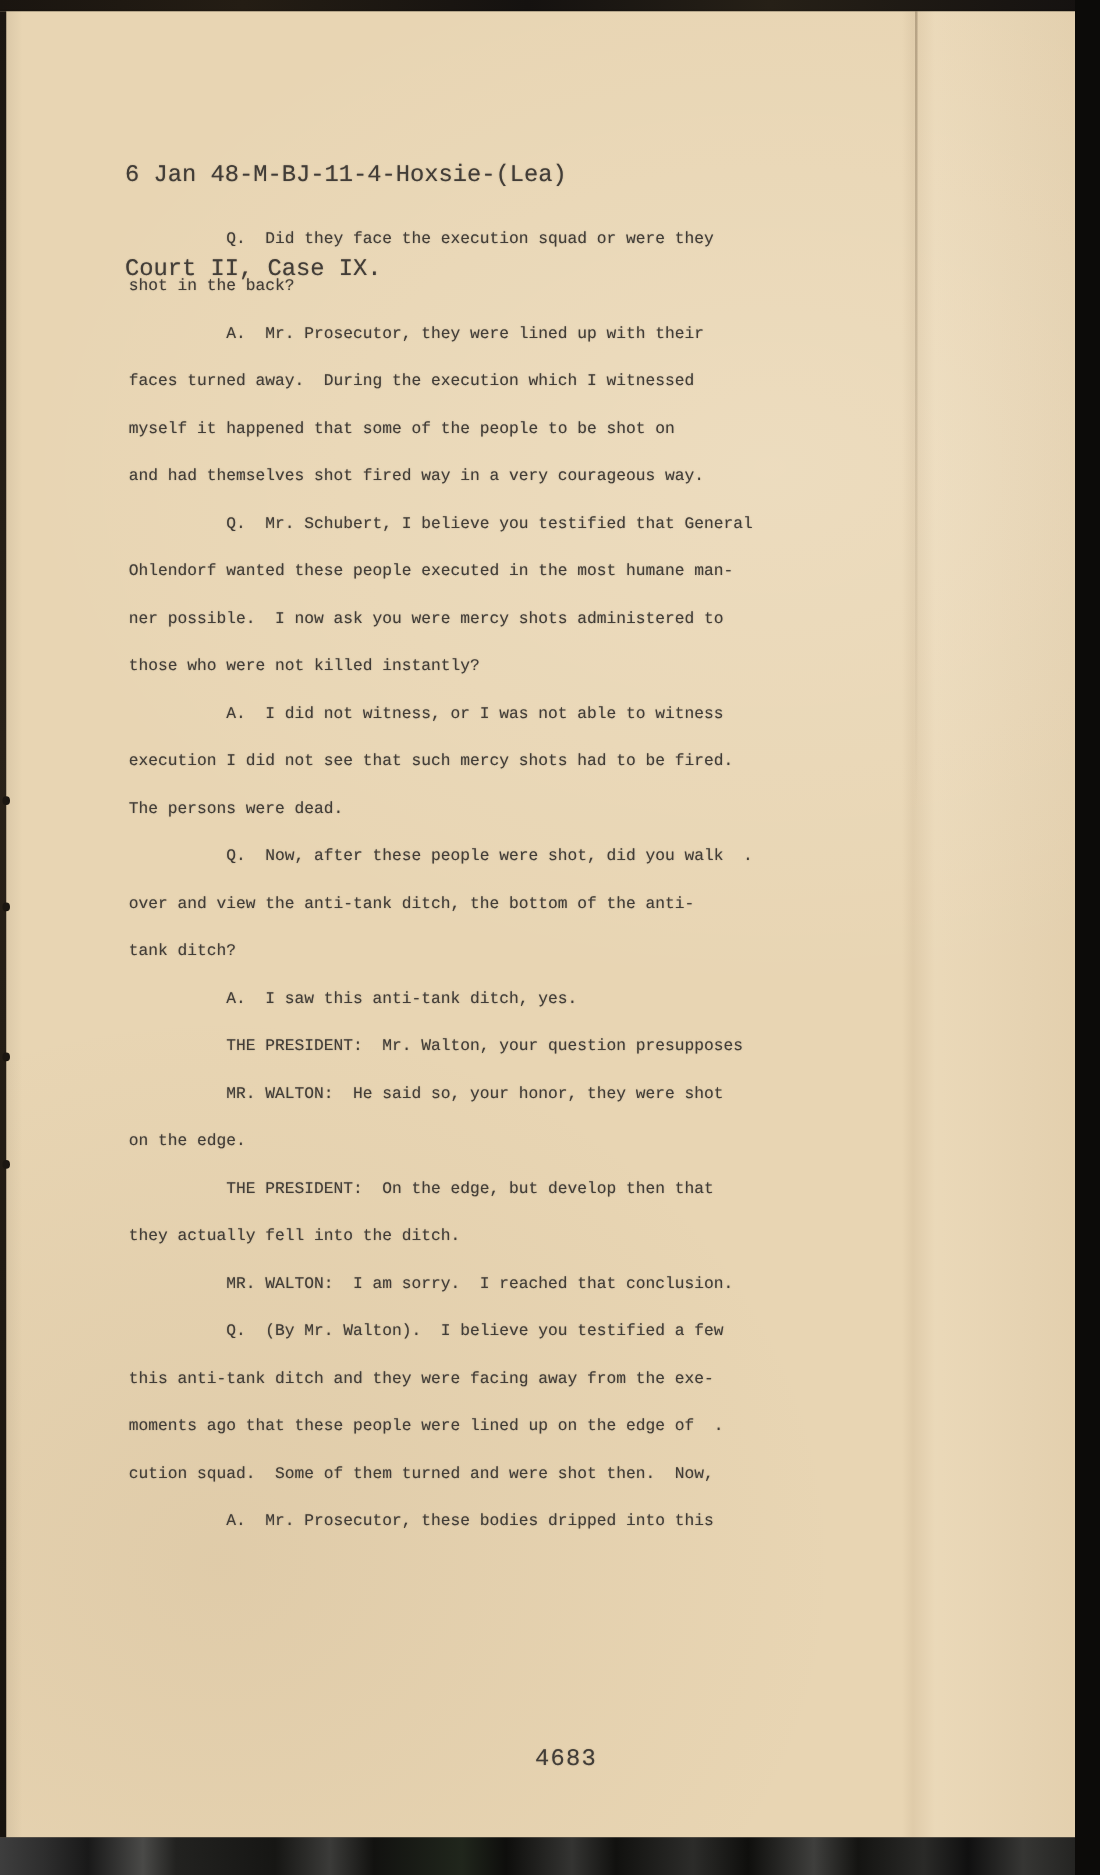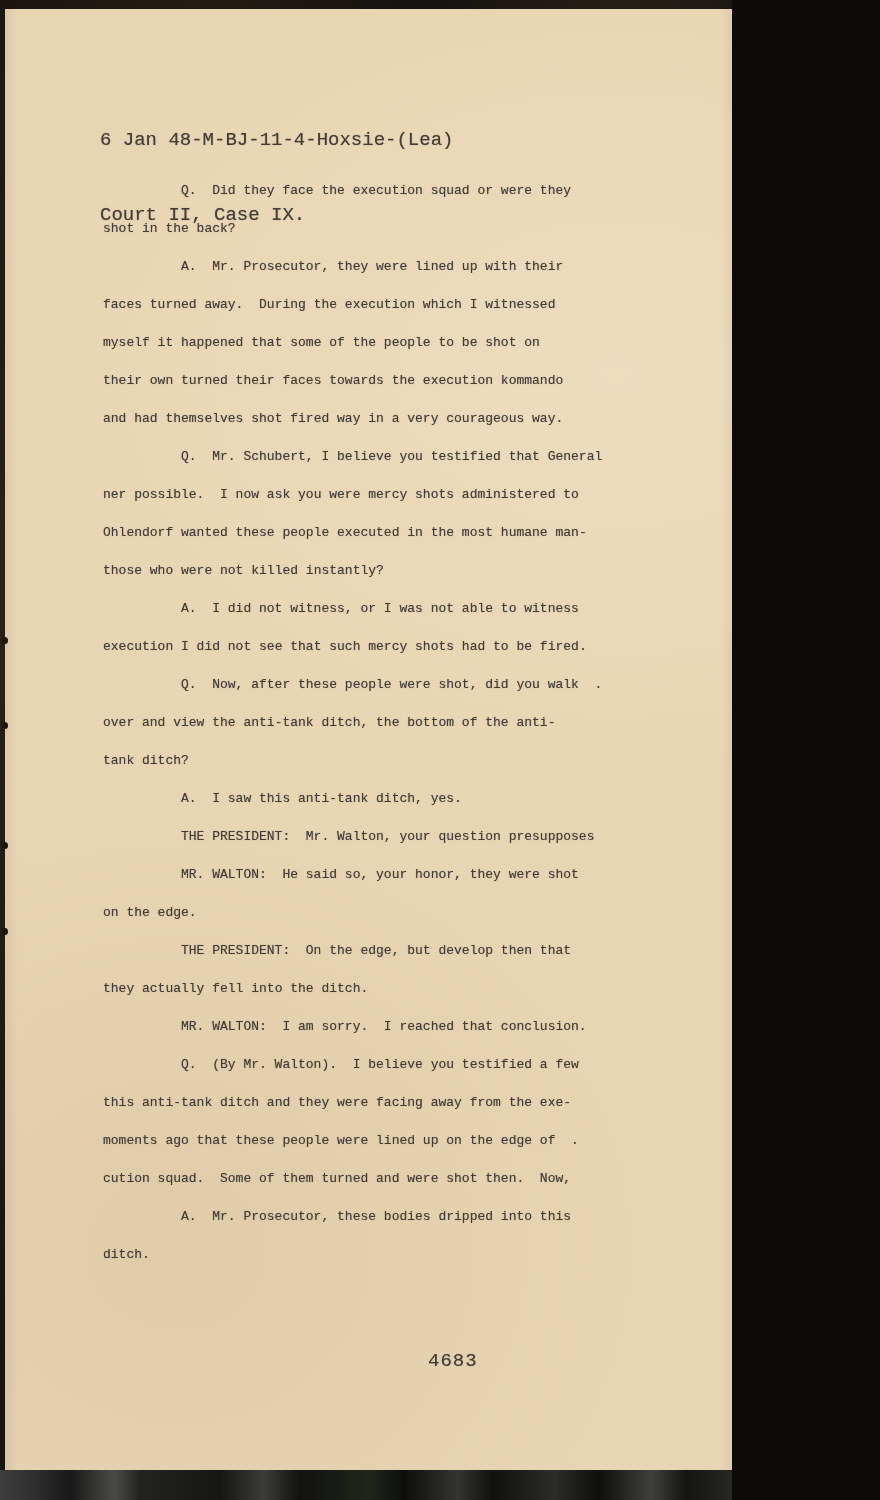--- a/index.html
+++ b/index.html
@@ -1,17 +1,17 @@
 <!DOCTYPE html>
 <html><head>
 <meta charset="utf-8">
 <style>
   html,body{margin:0;padding:0;background:#0c0b09;}
   .scan{
-    position:relative;width:732px;height:1500px;overflow:hidden;
+    position:relative;width:860px;height:1500px;overflow:hidden;
     background:#0c0b09;
     font-family:"Liberation Mono","DejaVu Sans Mono",monospace;
   }
   .top-band{
     position:absolute;top:0;left:0;width:880px;height:9px;
     background:linear-gradient(90deg,#1a1510 0%,#241d14 22%,#151210 48%,#262017 70%,#141110 100%);
   }
   .paper{
     position:absolute;top:9px;left:0;width:880px;height:1461px;
     background:
@@ -41,21 +41,21 @@
     text-shadow:0 0 1px rgba(66,61,55,0.55);
   }
   .transcript{
     position:absolute;top:163px;left:103px;right:30px;
     font-size:13px;line-height:38px;
     text-shadow:0 0 1px rgba(66,61,55,0.5);
   }
   .line{white-space:pre;}
   .line.indent{padding-left:78px;}
   .page-number{
-    position:absolute;top:1341px;left:428px;
+    position:absolute;top:1387px;left:428px;
     font-size:19px;letter-spacing:1px;
     text-shadow:0 0 1px rgba(66,61,55,0.5);
   }
   .bottom-band{
     position:absolute;bottom:0;left:0;width:880px;height:30px;
     background:linear-gradient(90deg,
       #3e3e3e 0%,#2e2e2e 4%,#191919 8%,#4a4a48 13%,#222220 16%,
       #161614 25%,#3b3b39 30%,#121210 34%,#20261c 42%,#0e0e0c 46%,
       #343432 52%,#11110f 56%,#2c2c2a 63%,#0f0f0d 68%,#3f3f3d 74%,
       #141412 78%,#2a2a28 84%,#101010 88%,#363634 93%,#1c1c1a 100%);
@@ -79,43 +79,42 @@
       <div>6 Jan 48-M-BJ-11-4-Hoxsie-(Lea)</div>
       <div>Court II, Case IX.</div>
     </div>
 
     <div class="transcript">
         <div class="line indent">Q.  Did they face the execution squad or were they</div>
         <div class="line">shot in the back?</div>
         <div class="line indent">A.  Mr. Prosecutor, they were lined up with their</div>
         <div class="line">faces turned away.  During the execution which I witnessed</div>
         <div class="line">myself it happened that some of the people to be shot on</div>
-        <div class="line">their own turned their faces towards the execution kommando</div>
         <div class="line">and had themselves shot fired way in a very courageous way.</div>
         <div class="line indent">Q.  Mr. Schubert, I believe you testified that General</div>
+        <div class="line">Ohlendorf wanted these people executed in the most humane man-</div>
         <div class="line">ner possible.  I now ask you were mercy shots administered to</div>
-        <div class="line">Ohlendorf wanted these people executed in the most humane man-</div>
         <div class="line">those who were not killed instantly?</div>
         <div class="line indent">A.  I did not witness, or I was not able to witness</div>
         <div class="line">execution I did not see that such mercy shots had to be fired.</div>
+        <div class="line">The persons were dead.</div>
         <div class="line indent">Q.  Now, after these people were shot, did you walk  .</div>
         <div class="line">over and view the anti-tank ditch, the bottom of the anti-</div>
         <div class="line">tank ditch?</div>
         <div class="line indent">A.  I saw this anti-tank ditch, yes.</div>
         <div class="line indent">THE PRESIDENT:  Mr. Walton, your question presupposes</div>
         <div class="line indent">MR. WALTON:  He said so, your honor, they were shot</div>
         <div class="line">on the edge.</div>
         <div class="line indent">THE PRESIDENT:  On the edge, but develop then that</div>
         <div class="line">they actually fell into the ditch.</div>
         <div class="line indent">MR. WALTON:  I am sorry.  I reached that conclusion.</div>
         <div class="line indent">Q.  (By Mr. Walton).  I believe you testified a few</div>
         <div class="line">this anti-tank ditch and they were facing away from the exe-</div>
         <div class="line">moments ago that these people were lined up on the edge of  .</div>
         <div class="line">cution squad.  Some of them turned and were shot then.  Now,</div>
         <div class="line indent">A.  Mr. Prosecutor, these bodies dripped into this</div>
-        <div class="line">ditch.</div>
       </div>
 
     <div class="page-number">4683</div>
   </div>
 
   <div class="bottom-band"></div>
 </div>
 
 </body></html>

